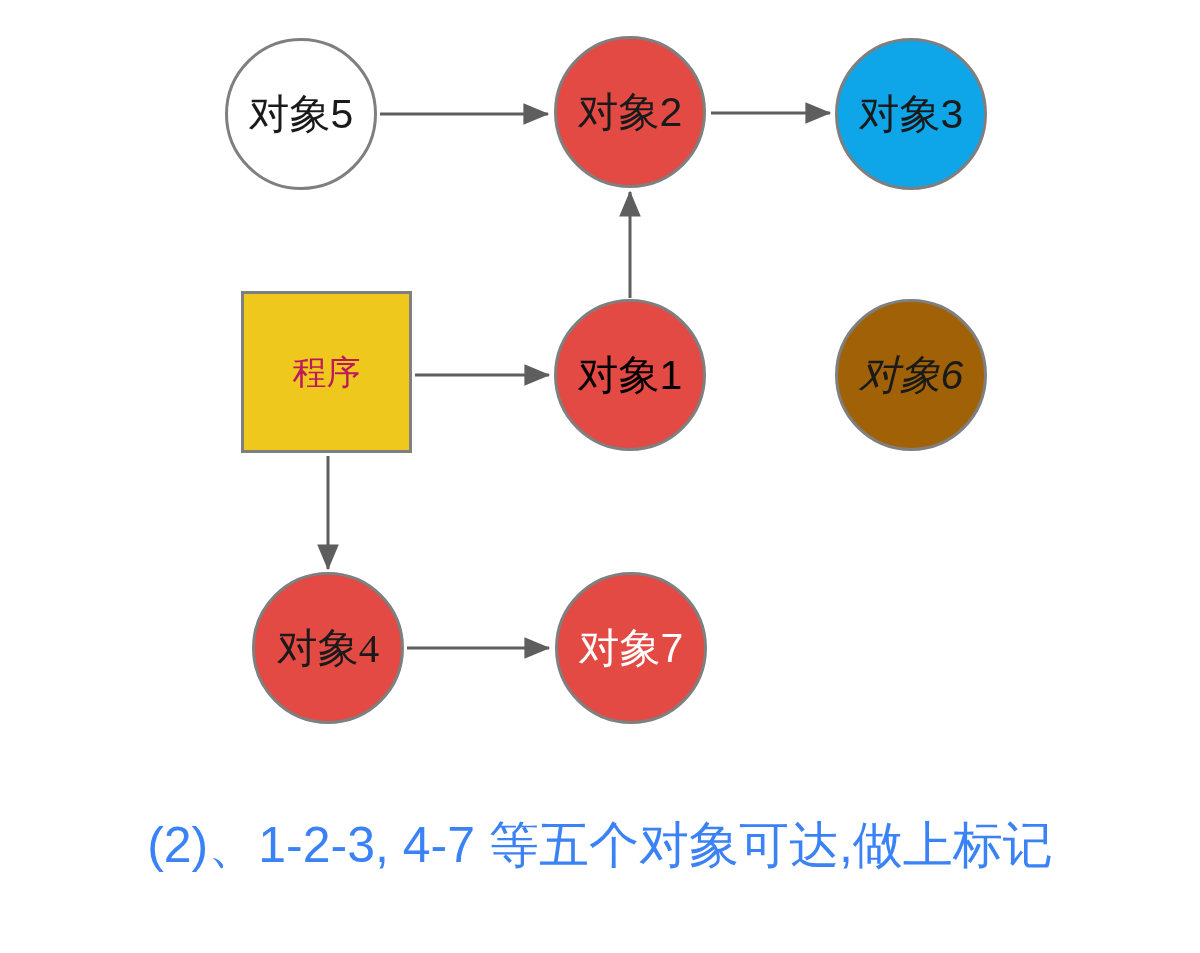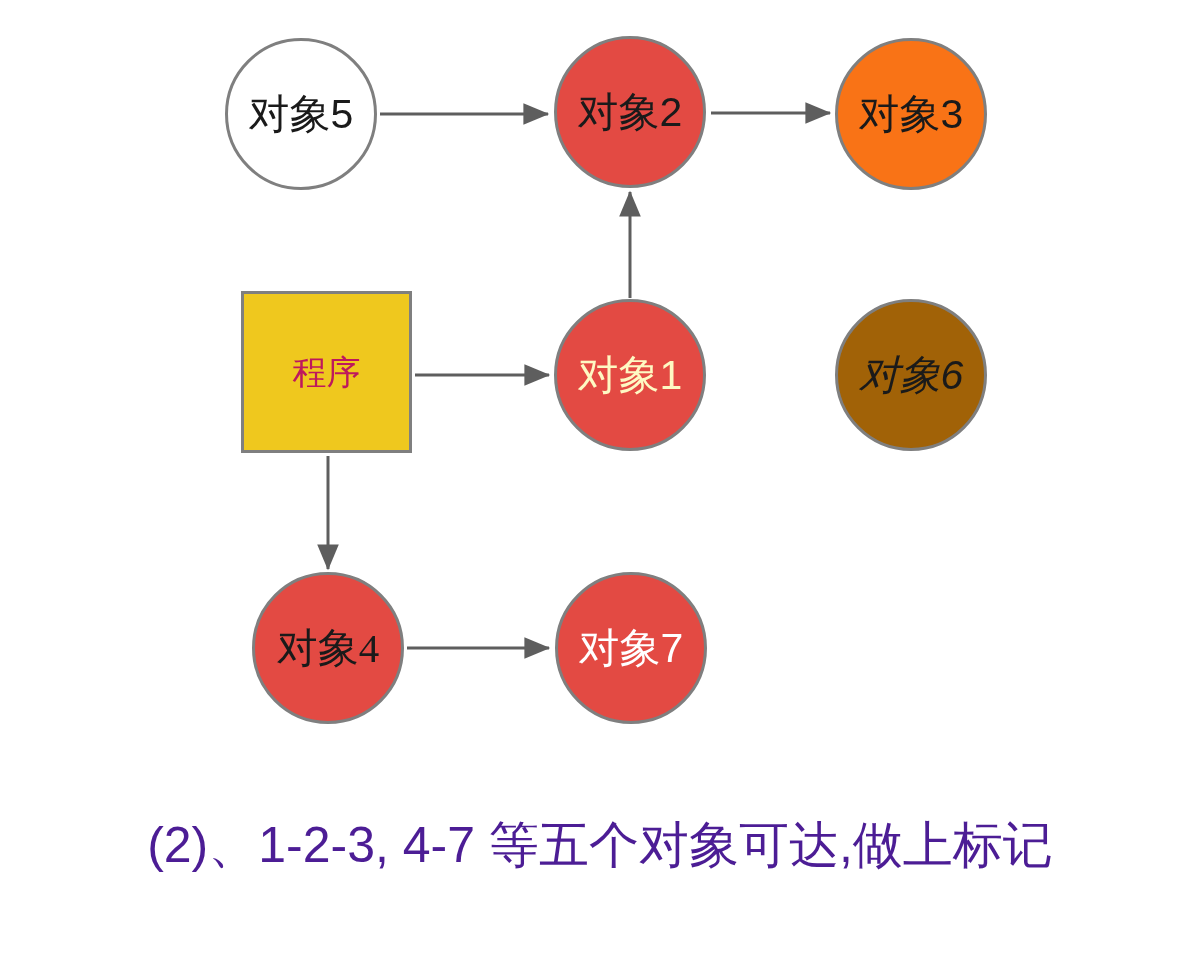--- a/index.html
+++ b/index.html
@@ -42,21 +42,21 @@
     letter-spacing: 0px;
     white-space: nowrap;
     font-weight: 400;
   }
   .caption {
     position: absolute;
     left: 0;
     width: 1200px;
     text-align: center;
     font-size: 50px;
-    color: #4c1d95;
+    color: #3b82f6;
     white-space: nowrap;
     font-weight: 400;
   }
 </style>
 </head>
 <body>
 
 <div id="canvas">
 
   <svg id="edge-layer" viewBox="0 0 1200 953" width="1200" height="953" xmlns="http://www.w3.org/2000/svg">
@@ -75,28 +75,28 @@
       </g>
   </svg>
 
   <div id="nodes-group">
       <div class="node circle" style="left: 225px; top: 38px; width: 152px; height: 152px; background: rgb(255, 255, 255); border: 3px solid rgb(127, 127, 127);">
         <span class="node-label" style="color: rgb(26, 26, 26);">对象5</span>
       </div>
       <div class="node circle" style="left: 554px; top: 36px; width: 152px; height: 152px; background: rgb(227, 74, 67); border: 3px solid rgb(127, 127, 127);">
         <span class="node-label" style="color: rgb(26, 26, 26);">对象2</span>
       </div>
-      <div class="node circle" style="left: 835px; top: 38px; width: 152px; height: 152px; background: #f97316; border: 3px solid rgb(127, 127, 127);">
+      <div class="node circle" style="left: 835px; top: 38px; width: 152px; height: 152px; background: #0ea5e9; border: 3px solid rgb(127, 127, 127);">
         <span class="node-label" style="color: rgb(26, 26, 26);">对象3</span>
       </div>
       <div class="node rect" style="left: 241px; top: 291px; width: 171px; height: 162px; background: rgb(239, 200, 30); border: 3px solid rgb(127, 127, 127);">
         <span class="node-label" style="color: #be185d; font-size: 34px;">程序</span>
       </div>
       <div class="node circle" style="left: 554px; top: 299px; width: 152px; height: 152px; background: rgb(227, 74, 67); border: 3px solid rgb(127, 127, 127);">
-        <span class="node-label" style="color: #fef9c3;">对象1</span>
+        <span class="node-label" style="color: #000000;">对象1</span>
       </div>
       <div class="node circle" style="left: 835px; top: 299px; width: 152px; height: 152px; background: #a16207; border: 3px solid rgb(127, 127, 127); font-style: italic;">
         <span class="node-label" style="color: rgb(26, 26, 26);">对象6</span>
       </div>
       <div class="node circle" style="left: 252px; top: 572px; width: 152px; height: 152px; background: rgb(227, 74, 67); border: 3px solid rgb(127, 127, 127);">
         <span class="node-label" style="color: rgb(26, 26, 26); font-family: Liberation Serif, serif;">对象4</span>
       </div>
       <div class="node circle" style="left: 555px; top: 572px; width: 152px; height: 152px; background: rgb(227, 74, 67); border: 3px solid rgb(127, 127, 127);">
         <span class="node-label" style="color: #ffffff;">对象7</span>
       </div>

